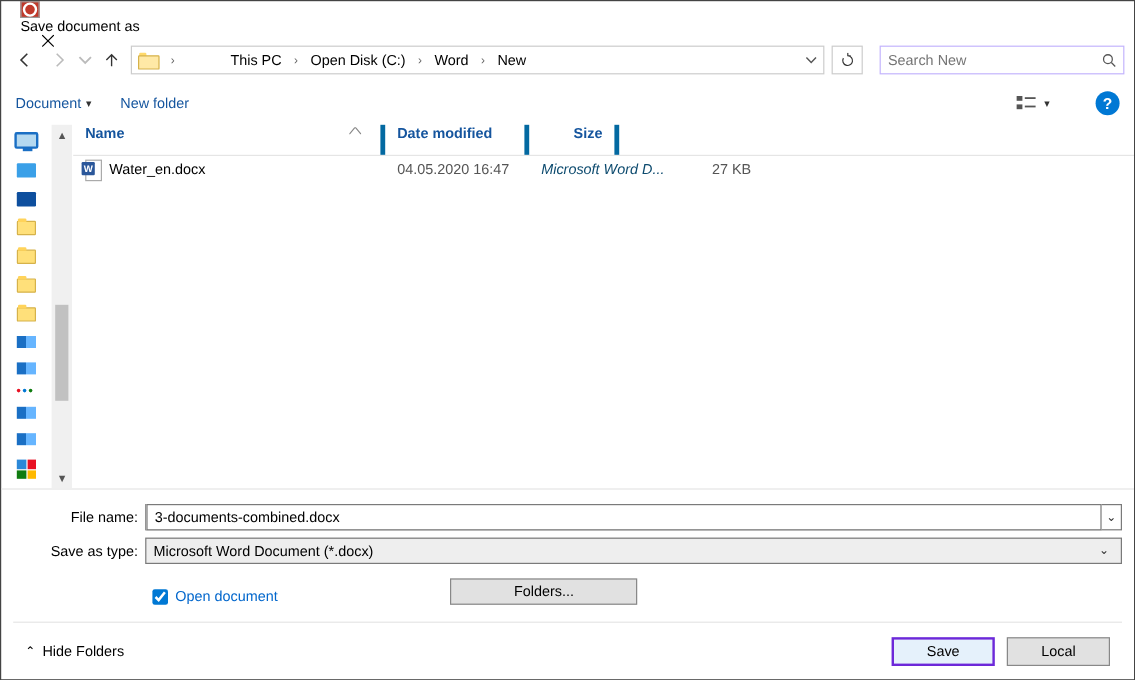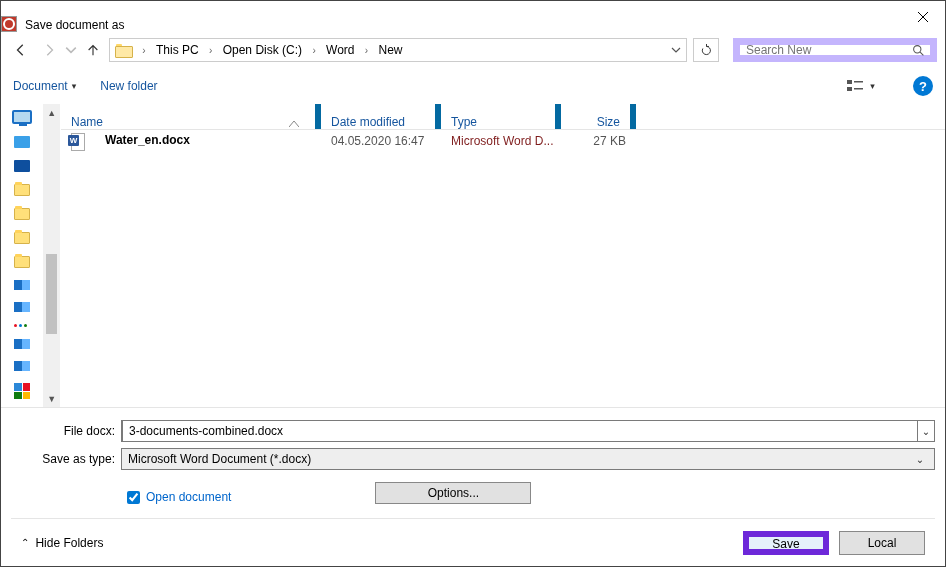--- a/index.html
+++ b/index.html
@@ -1,36 +1,36 @@
 <!DOCTYPE html>
 <html><head>
 <meta charset="utf-8">
 <style>
 * { box-sizing: border-box; margin: 0; padding: 0; font-family: "Segoe UI", Tahoma, sans-serif; }
 html, body { width: 946px; height: 567px; overflow: hidden; }
 .window { width: 946px; height: 567px; border: 1px solid #444; background: #fff; display: flex; flex-direction: column; }
-.titlebar { height: 31px; display: flex; align-items: flex-end; padding: 0 0 0 0; font-size: 12px; }
+.titlebar { height: 31px; display: flex; align-items: flex-start; padding: 0 0 0 16px; font-size: 12px; flex-direction: column; }
 .titlebar .app-icon { width: 16px; height: 16px; background: #c0392b; border: 1px solid #999; display: inline-flex; align-items: center; justify-content: center; margin-right: 8px; }
 .titlebar .app-icon::after { content: ""; width: 8px; height: 8px; border: 2px solid #fff; border-radius: 50%; }
 .titlebar .title { flex: 1; }
 .titlebar .win-close { width: 45px; height: 31px; display: flex; align-items: center; justify-content: center; font-size: 14px; cursor: pointer; }
 .navbar { height: 36px; display: flex; align-items: center; padding: 0 8px; gap: 4px; }
 .nav-btn { width: 24px; height: 24px; display: flex; align-items: center; justify-content: center; color: #000; cursor: pointer; }
 .nav-btn.disabled { color: #aaa; }
 .nav-btn svg { width: 14px; height: 14px; }
 .path-area { flex: 1; height: 24px; border: 1px solid #ccc; display: flex; align-items: center; background: #fff; }
 .folder-icon-nav { width: 20px; height: 20px; margin: 0 4px; position: relative; }
 .folder-icon-nav::before { content: ""; position: absolute; left: 2px; top: 4px; width: 6px; height: 3px; background: #ffd96a; border-radius: 1px 1px 0 0; }
 .folder-icon-nav::after { content: ""; position: absolute; left: 1px; top: 6px; width: 16px; height: 10px; background: #ffe9a6; border: 1px solid #d6b24a; border-radius: 1px; }
-.breadcrumb { display: flex; align-items: center; font-size: 12px; flex: 1; height: 100%; }
+.breadcrumb { display: flex; align-items: center; font-size: 12px; flex: 1; height: 100%; margin-left: 36px; }
 .crumb { padding: 0 6px; height: 100%; display: flex; align-items: center; cursor: pointer; }
 .sep { width: 12px; text-align: center; color: #666; font-size: 10px; height:100%; display:flex; align-items:center; justify-content:center; cursor:pointer;}
 .path-dd { width: 20px; height: 100%; display: flex; align-items: center; justify-content: center; color: #555; cursor: pointer; }
 .refresh-btn { width: 26px; height: 24px; border: 1px solid #ccc; display: flex; align-items: center; justify-content: center; margin-left: 2px; cursor: pointer; }
-.search-area { width: 204px; height: 24px; border: 7px solid #c4b5fd; margin-left: 10px; display: flex; align-items: center; }
+.search-area { width: 204px; height: 24px; border: 1px solid #c4b5fd; margin-left: 10px; display: flex; align-items: center; }
 .search-area input { flex: 1; border: none; outline: none; font-size: 12px; padding: 0 6px; color: #777; background: transparent; }
 .search-area .search-glyph { width: 24px; display:flex; align-items:center; justify-content:center; color:#555;}
 .toolbar { height: 36px; display: flex; align-items: center; padding: 0 12px; gap: 24px; }
 .toolbar .tb-btn { font-size: 12px; color: #15559e; cursor: pointer; display: flex; align-items: center; gap: 4px; }
 .toolbar .spacer { flex: 1; }
 .toolbar .view-btn { width: 40px; height: 24px; display: flex; align-items: center; justify-content: center; cursor: pointer; color:#333;}
 .toolbar .help-btn { width: 20px; height: 20px; border-radius: 50%; background: #0078d4; color: #fff; display: flex; align-items: center; justify-content: center; font-size: 13px; font-weight: bold; cursor: pointer; margin-left: 8px; }
 .body-area { flex: 1; display: flex; min-height: 0; }
 .tree-pane { width: 60px; display: flex; border-right: 1px solid transparent; }
 .tree-scroll { width: 17px; background: #f0f0f0; position: relative; margin-left: auto; }
@@ -42,31 +42,31 @@
 .ic-folder { width:16px; height:12px; background:#ffe07a; border:1px solid #d6b24a; border-radius:1px; position:relative;}
 .ic-folder::before{content:"";position:absolute;left:0;top:-3px;width:7px;height:3px;background:#ffd35a;border-radius:1px 1px 0 0;}
 .ic-blue { width:16px;height:12px;background:#3aa0e8;border-radius:1px;}
 .ic-dots { width:16px;display:flex;gap:2px;}
 .ic-dots span{width:3px;height:3px;border-radius:50%;}
 .ic-tiles{width:16px;height:16px;display:grid;grid-template-columns:1fr 1fr;gap:1px;}
 .ic-tiles span{background:#2b88d8;}
 .ic-bar { width:16px; height:10px; background:linear-gradient(90deg,#1a6fc4 0 8px,#66b5ff 8px 16px); }
 .file-pane { flex: 1; display: flex; flex-direction: column; }
 .file-header { height: 26px; border-bottom: 1px solid #e5e5e5; display: flex; font-size: 12px; color: #15559e; align-items: center; }
-.fh-col { padding: 0 10px; height: 100%; display: flex; align-items: flex-end; border-right: 6px solid #0369a1; cursor: pointer; }
+.fh-col { padding: 0 10px; height: 100%; display: flex; align-items: flex-start; border-right: 4px solid #0369a1; cursor: pointer; font-weight: bold; }
 .fh-col.name { width: 260px; }
 .fh-col.date { width: 120px; }
 .fh-col.type { width: 120px; }
 .fh-col.size { width: 75px; justify-content: flex-end;}
 .fh-sort { margin-left: auto; color: #555; font-size: 10px; padding-right: 6px; }
 .file-list { flex: 1; font-size: 12px; }
 .file-row { display: flex; align-items: center; height: 22px; padding-left: 8px; cursor:pointer;}
-.fr-name { width: 252px; display: flex; gap: 20px; font-weight: bold; }
+.fr-name { width: 252px; display: flex; align-items: center; gap: 6px; }
 .fr-date { width: 120px; color: #555; padding-left:10px;}
-.fr-type { width: 120px; color: #7f1d1d; padding-left:10px; white-space:nowrap; overflow:hidden; text-overflow:ellipsis;}
+.fr-type { width: 120px; color: #0c4a6e; padding-left:10px; white-space:nowrap; overflow:hidden; text-overflow:ellipsis;font-style:italic;}
 .fr-size { width: 75px; color: #555; text-align: right; padding-right: 10px; }
 .docx-icon { width: 16px; height: 16px; position: relative; }
 .docx-icon::before { content: ""; position: absolute; right: 0; top: 0; width: 12px; height: 16px; background: #fff; border: 1px solid #aaa; }
 .docx-icon::after { content: "W"; position: absolute; left: -1px; top: 2px; width: 11px; height: 11px; background: #2b579a; color: #fff; font-size: 8px; font-weight: bold; display: flex; align-items: center; justify-content: center; border-radius:1px;}
 .form-area { border-top: 1px solid #e5e5e5; padding: 12px 10px 0 10px; }
 .form-row { display: flex; align-items: center; margin-bottom: 6px; }
 .form-label { width: 110px; text-align: right; font-size: 12px; padding-right: 6px; }
 .form-row input[type=text], .form-row .combo { flex: 1; height: 22px; border: 1px solid #7a7a7a; font-size: 12px; padding: 0 6px; }
 .form-row .combo { background: #eee; display: flex; align-items: center; justify-content: space-between; cursor:pointer;}
 .combo .dd, .fname-dd { width: 16px; text-align: center; color: #333; font-size: 10px; }
@@ -74,21 +74,21 @@
 .fname-wrap input{flex:1;border:none;outline:none;font-size:12px;padding:0 6px;height:100%;}
 .options-row { display: flex; align-items: flex-end; margin-top: 12px; }
 .options-row .chk-wrap { margin-left: 116px; display: flex; align-items: center; gap: 6px; font-size: 12px; }
 .options-row .chk-wrap input { width: 13px; height: 13px; accent-color:#0078d4;}
 .options-row .lbl-link { color: #0066cc; }
 .options-btn { margin-left: 144px; width: 156px; height: 22px; border: 1px solid #888; background: #e1e1e1; font-size: 12px; cursor:pointer;}
 .footer { height: 48px; border-top: 1px solid #e5e5e5; margin-top: 14px; display: flex; align-items: center; padding: 0 10px; }
 .hide-folders { font-size: 12px; display: flex; align-items: center; gap: 6px; cursor: pointer; }
 .footer .spacer { flex: 1; }
 .footer button { width: 86px; height: 24px; font-size: 12px; border: 1px solid #888; background: #e1e1e1; margin-left: 10px; cursor:pointer;}
-.footer button.primary { border: 6px solid #6d28d9; background: #e5f1fb; }
+.footer button.primary { border: 2px solid #6d28d9; background: #e5f1fb; }
 </style>
 </head>
 <body>
 
 <div class="window">
 
   <div class="titlebar">
     <span class="app-icon"></span>
     <span class="title">Save document as</span>
     <div class="win-close">
@@ -216,62 +216,59 @@
           <span>Name</span>
           <span class="fh-sort">
             <svg viewBox="0 0 10 6" width="10" height="6">
                 <path d="M0 6 L5 0 L10 6" stroke="#888" stroke-width="1" fill="none"></path>
               </svg>
           </span>
         </div>
         <div class="fh-col date">
           <span>Date modified</span>
         </div>
-        <div class="fh-col type">
-          <span>Type</span>
-        </div>
         <div class="fh-col size">
           <span>Size</span>
         </div>
       </div>
       <div class="file-list">
         <div class="file-row">
           <div class="fr-name">
             <span class="docx-icon"></span>
             <span>Water_en.docx</span>
           </div>
           <div class="fr-date">04.05.2020 16:47</div>
           <div class="fr-type">Microsoft Word D...</div>
           <div class="fr-size">27 KB</div>
         </div>
       </div>
     </div>
   </div>
 
   <div class="form-area">
     <div class="form-row">
-      <div class="form-label">File docx:</div>
+      <div class="form-label">File name:</div>
       <div class="fname-wrap">
         <input type="text" value="3-documents-combined.docx" style="">
         <span class="fname-dd">⌄</span>
       </div>
     </div>
     <div class="form-row">
       <div class="form-label">Save as type:</div>
       <div class="combo">
         <span>Microsoft Word Document (*.docx)</span>
         <span class="dd">⌄</span>
       </div>
     </div>
     <div class="options-row">
       <label class="chk-wrap">
         <input type="checkbox" checked="" style="">
         <span class="lbl-link">Open document</span>
       </label>
-      <button class="options-btn">Options...</button>
+      <button class="options-btn">Folders...</button>
     </div>
 
     <div class="footer">
       <div class="hide-folders">
         <span style="font-size:10px">⌃</span>
         <span>Hide Folders</span>
       </div>
       <div class="spacer"></div>
       <button class="primary">Save</button>
       <button>Local</button>

